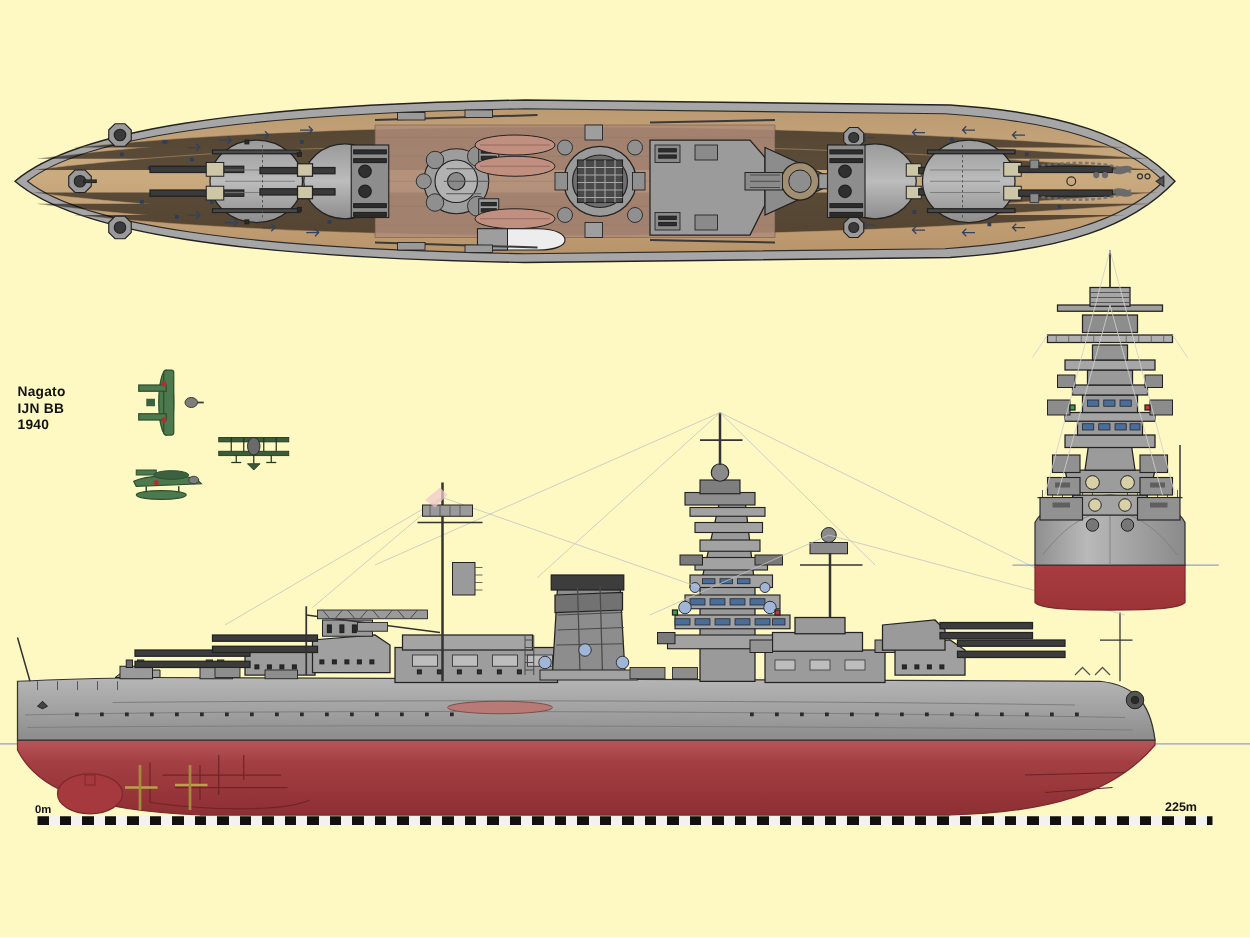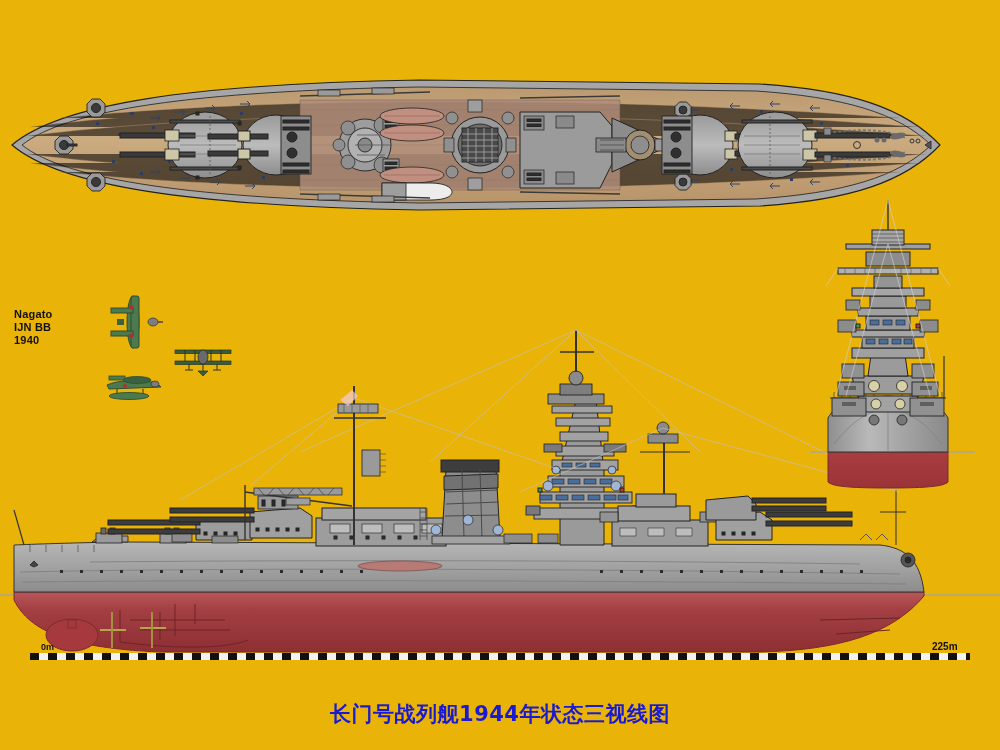--- a/index.html
+++ b/index.html
@@ -1,26 +1,26 @@
 <!DOCTYPE html>
 <html><head>
 <meta charset="utf-8">
 <title>Nagato IJN BB 1944</title>
 <style>
   html,body{margin:0;padding:0;background:#ffffff;}
   body{width:1000px;height:750px;overflow:hidden;
        font-family:"Liberation Sans","DejaVu Sans",sans-serif;}
-  #stage{position:relative;width:1000px;height:750px;background:#eab308;}
+  #stage{position:relative;width:1000px;height:750px;background:#fef9c3;}
   svg.layer{position:absolute;left:0;top:0;width:1000px;height:750px;}
 
   #label-block{position:absolute;left:14px;top:308px;
        font-family:"Liberation Sans",sans-serif;
        font-size:11px;font-weight:bold;color:#111;line-height:13px;
        letter-spacing:.2px;}
-  #scale-left{position:absolute;left:17px;top:642px;font-size:9px;font-weight:bold;color:#111;padding-left:24px;}
+  #scale-left{position:absolute;left:4px;top:642px;font-size:9px;font-weight:bold;color:#111;padding-left:24px;}
   #scale-right{position:absolute;left:932px;top:641px;font-size:10px;font-weight:bold;color:#111;}
   #caption{position:absolute;left:0;top:700px;width:1000px;text-align:center;
        font-family:"DejaVu Sans",sans-serif;
        font-size:21px;font-weight:bold;color:#1a1ad0;letter-spacing:.5px;}
   #scalebar{position:absolute;left:30px;top:653px;width:940px;height:7px;
        background:repeating-linear-gradient(to right,#111 0 9px,#f2f2f2 9px 18px);}
 </style>
 </head>
 <body>
 
@@ -924,15 +924,14 @@
 <div id="label-block">
   <div>Nagato</div>
   <div>IJN BB</div>
   <div>1940</div>
 </div>
 
 <div id="scale-left">0m</div>
 <div id="scale-right">225m</div>
 <div id="scalebar"></div>
 
-<div id="caption">长门号战列舰1944年状态三视线图</div>
 
 </div>
 
 </body></html>

